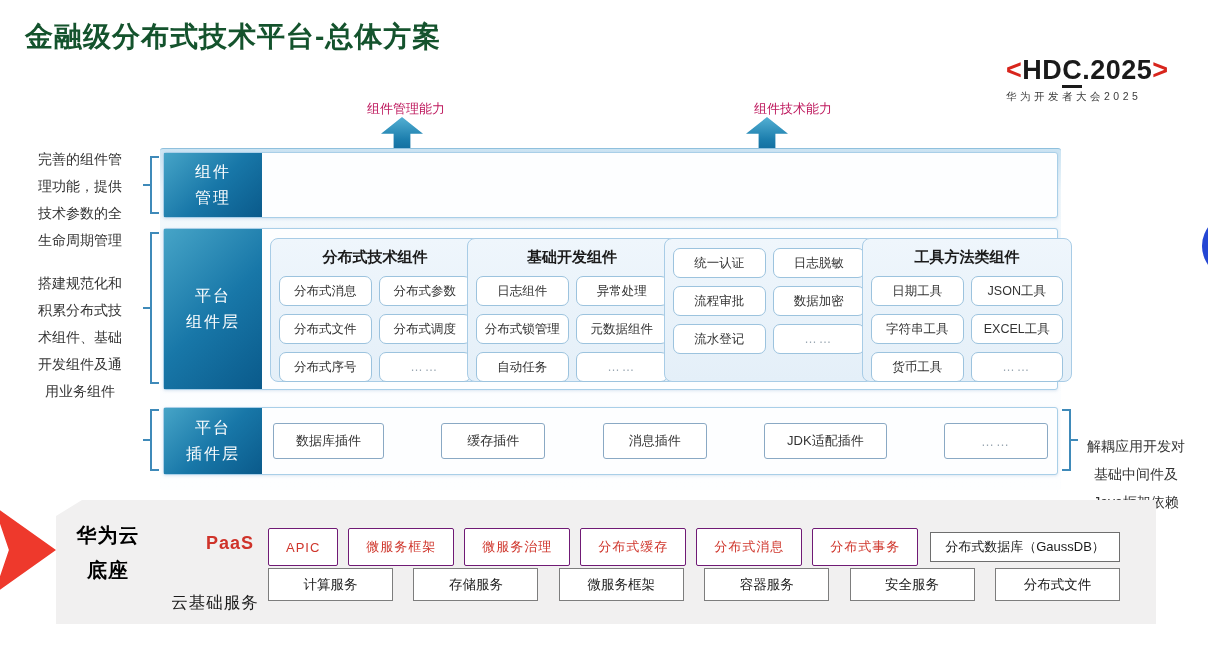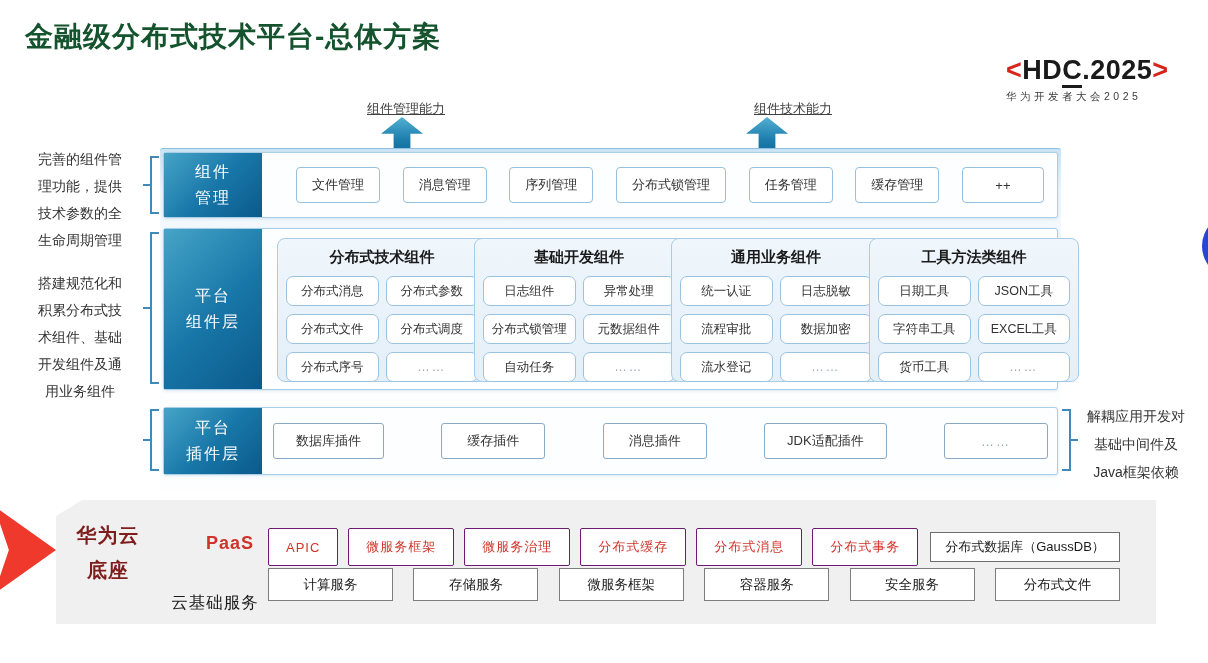--- a/index.html
+++ b/index.html
@@ -12,24 +12,24 @@
 
   
   .logo { position:absolute; right:2px; top:12px; width:200px; text-align:left;margin-top:43px; }
   .logo-main { font-size:27px; font-weight:700; color:#1a1a1a; letter-spacing:0.5px; }
   .logo-main .rb { color:#d8251c; }
   .logo-main .uc { border-bottom:3px solid #1a1a1a; padding-bottom:0px; }
   .logo-sub { margin-top:4px; font-size:10.5px; color:#3c3c3c; letter-spacing:3.5px; }
 
   
   .note { position:absolute; font-size:14px; color:#333; line-height:27px; text-align:center; width:92px; }
-  .note-r { width:112px; line-height:28px; }
-
-  
-  .cap-label { position:absolute; top:100px; width:130px; text-align:center; font-size:13px; color:#404040;text-decoration:underline; }
+  .note-r { width:112px; line-height:28px;margin-top:30px; }
+
+  
+  .cap-label { position:absolute; top:100px; width:130px; text-align:center; font-size:13px; color:#be185d; }
   .cap-arrow { position:absolute; top:117px; width:42px; height:40px;
     background:linear-gradient(180deg,#54b0d3 0%,#1d7fae 55%,#0d6496 100%);
     clip-path:polygon(50% 0%,100% 42%,70% 42%,70% 100%,30% 100%,30% 42%,0% 42%); }
 
   
   .diagram-bg { position:absolute; left:160px; top:148px; width:901px; height:342px;
     border-top:1px solid #8fc0dd; border-radius:3px;
     background:linear-gradient(180deg,#cbe4f3 0%,#eef6fb 12%,#fbfdff 45%,#fdfeff 100%); }
 
   
@@ -52,33 +52,33 @@
   .item { height:36px; min-width:82px; padding:0 15px; background:#fff; border:1px solid #95c0de;
     border-radius:4px; display:flex; align-items:center; justify-content:center;
     font-size:13px; color:#333; }
   .item.dots, .gitem.dots, .plug.dots { color:#9aa7b2; letter-spacing:2px; }
   .plug { height:36px; min-width:104px; padding:0 22px; background:#fff; border:1px solid #8aa9c4;
     border-radius:3px; display:flex; align-items:center; justify-content:center; font-size:13px; color:#333; }
 
   
   .group { position:absolute; top:238px; width:210px; height:144px;
     background:linear-gradient(180deg,#eff6fc 0%,#e4eff8 100%);
-    border:1px solid #a8cce6; border-radius:8px;margin-left:7px; }
+    border:1px solid #a8cce6; border-radius:8px; }
   .group-title { text-align:center; font-weight:700; font-size:15px; color:#1a1a1a; margin-top:9px; }
   .group-items { display:grid; grid-template-columns:1fr 1fr; gap:8px 7px; padding:9px 8px 0 8px; }
   .gitem { height:30px; background:#fff; border:1px solid #9cc3de; border-radius:7px;
     display:flex; align-items:center; justify-content:center; font-size:12.5px; color:#333; }
 
   
   .foundation { position:absolute; left:56px; top:500px; width:1100px; height:124px; background:#f1f0f0;
     clip-path:polygon(26px 0,100% 0,100% 100%,0 100%,0 16px); }
   .red-arrow { position:absolute; left:-6px; top:506px; width:62px; height:88px; background:#ee392c;
     clip-path:polygon(0 0,100% 50%,0 100%,24% 50%); }
   .fnd-label { position:absolute; left:70px; top:518px; width:76px; text-align:center;
-    font-size:20px; font-weight:700; color:#7f1d1d; line-height:1.75; letter-spacing:1px; }
+    font-size:20px; font-weight:700; color:#000000; line-height:1.75; letter-spacing:1px; }
   .paas-label { position:absolute; left:190px; top:533px; width:64px; text-align:center;
     font-size:18px; font-weight:700; color:#cf332a; letter-spacing:1px;margin-left:8px; }
   .cloud-label { position:absolute; left:168px; top:576px; width:94px; text-align:center;
     font-size:16.5px; color:#1a1a1a; letter-spacing:1px;margin-top:16px; }
   .paas-row { position:absolute; left:268px; top:528px; width:852px; display:flex; gap:10px; align-items:center; }
   .paas-item { height:38px; padding:0 17px; background:#fff; border:1px solid #701a75; border-radius:2px;
     display:flex; align-items:center; justify-content:center; font-size:13px; color:#cf352b; letter-spacing:1px; }
   .db-item { margin-left:auto; width:190px; height:30px; background:#fff; border:1px solid #6e6e6e;
     display:flex; align-items:center; justify-content:center; font-size:13px; color:#1a1a1a; }
   .cloud-row { position:absolute; left:268px; top:568px; width:852px; display:flex; justify-content:space-between; }
@@ -124,29 +124,20 @@
   <div class="bracket-l" style="left:150px; top:232px; height:152px;"></div>
   <div class="bracket-l" style="left:150px; top:409px; height:62px;"></div>
   <div class="bracket-r" style="left:1062px; top:409px; height:62px;"></div>
 
   <div class="band" style="top:152px; height:66px;">
     <div class="layer-label">
       <span>组件</span>
       <span>管理</span>
     </div>
   </div>
-  <div class="item-row" style="left:296px; top:152px; width:748px; height:66px;">
-    <div class="item">文件管理</div>
-    <div class="item">消息管理</div>
-    <div class="item">序列管理</div>
-    <div class="item">分布式锁管理</div>
-    <div class="item">任务管理</div>
-    <div class="item">缓存管理</div>
-    <div class="item">++</div>
-  </div>
 
   <div class="band" style="top:228px; height:162px;">
     <div class="layer-label">
       <span>平台</span>
       <span>组件层</span>
     </div>
   </div>
 
   <div class="group" style="left:270px;">
     <div class="group-title">分布式技术组件</div>
@@ -166,21 +157,20 @@
       <div class="gitem">日志组件</div>
       <div class="gitem">异常处理</div>
       <div class="gitem">分布式锁管理</div>
       <div class="gitem">元数据组件</div>
       <div class="gitem">自动任务</div>
       <div class="gitem dots">……</div>
     </div>
   </div>
 
   <div class="group" style="left:664px;">
-    <div class="group-title">通用业务组件</div>
     <div class="group-items">
       <div class="gitem">统一认证</div>
       <div class="gitem">日志脱敏</div>
       <div class="gitem">流程审批</div>
       <div class="gitem">数据加密</div>
       <div class="gitem">流水登记</div>
       <div class="gitem dots">……</div>
     </div>
   </div>
 

